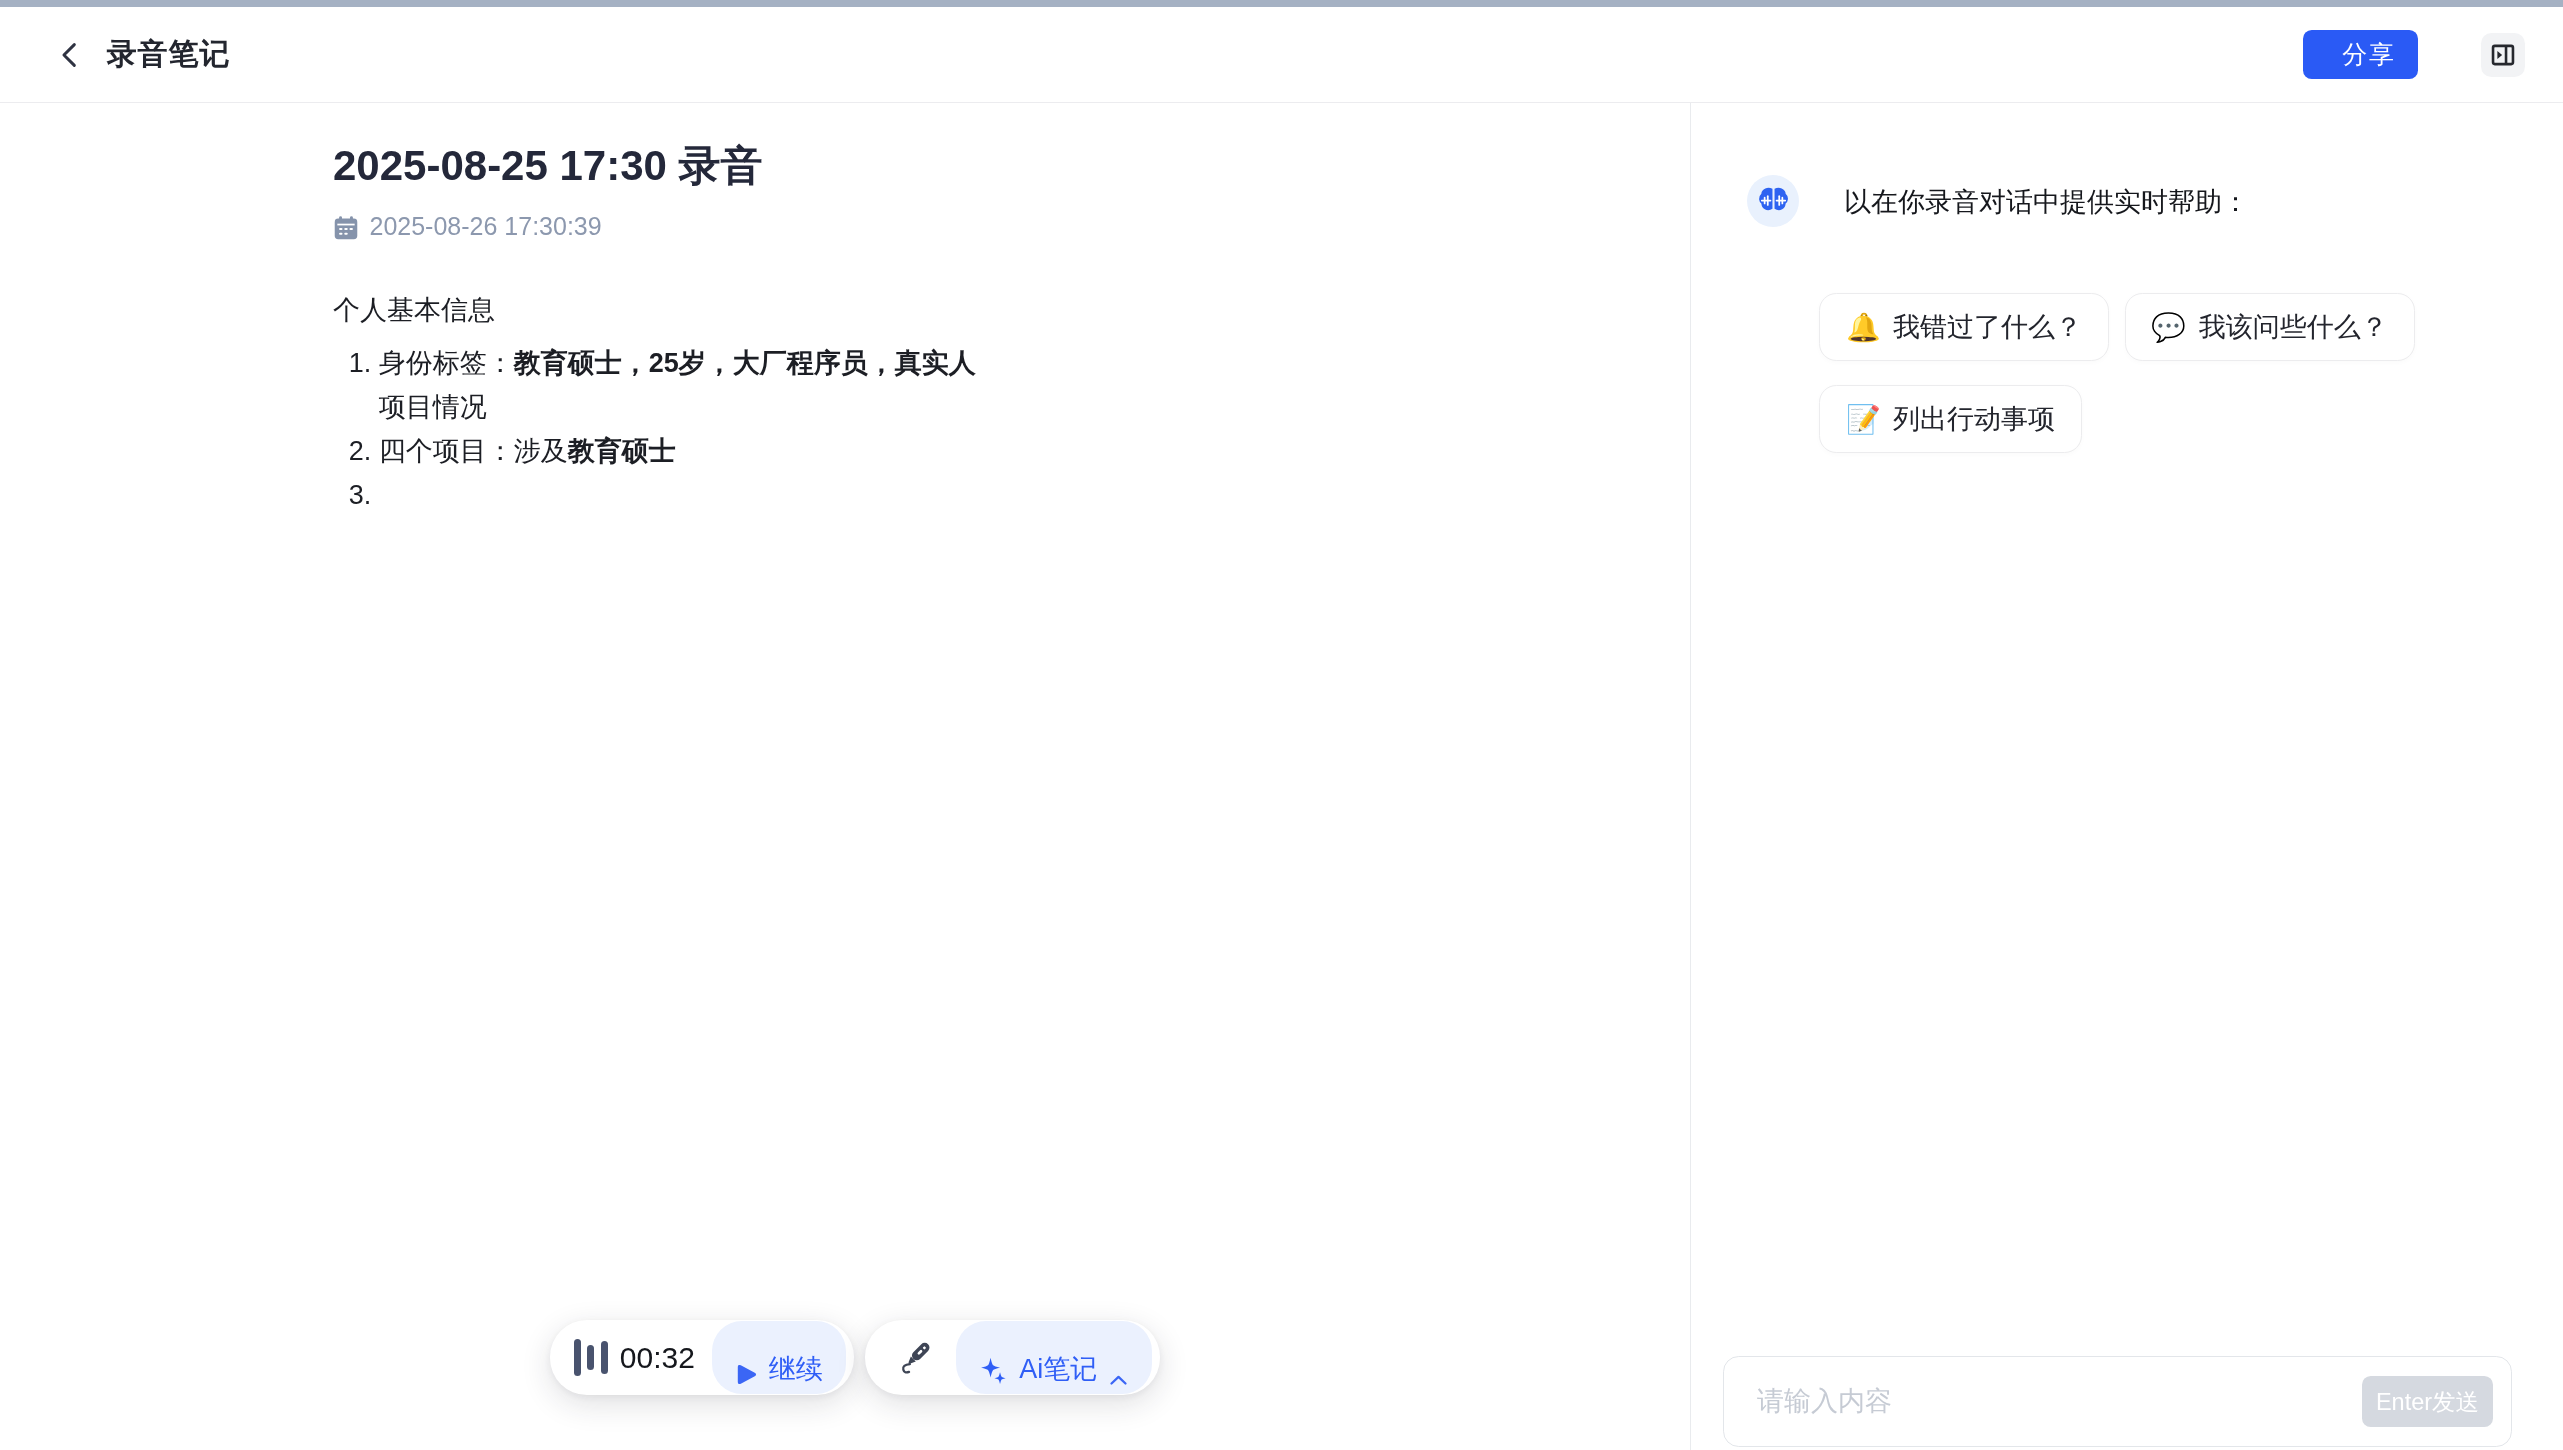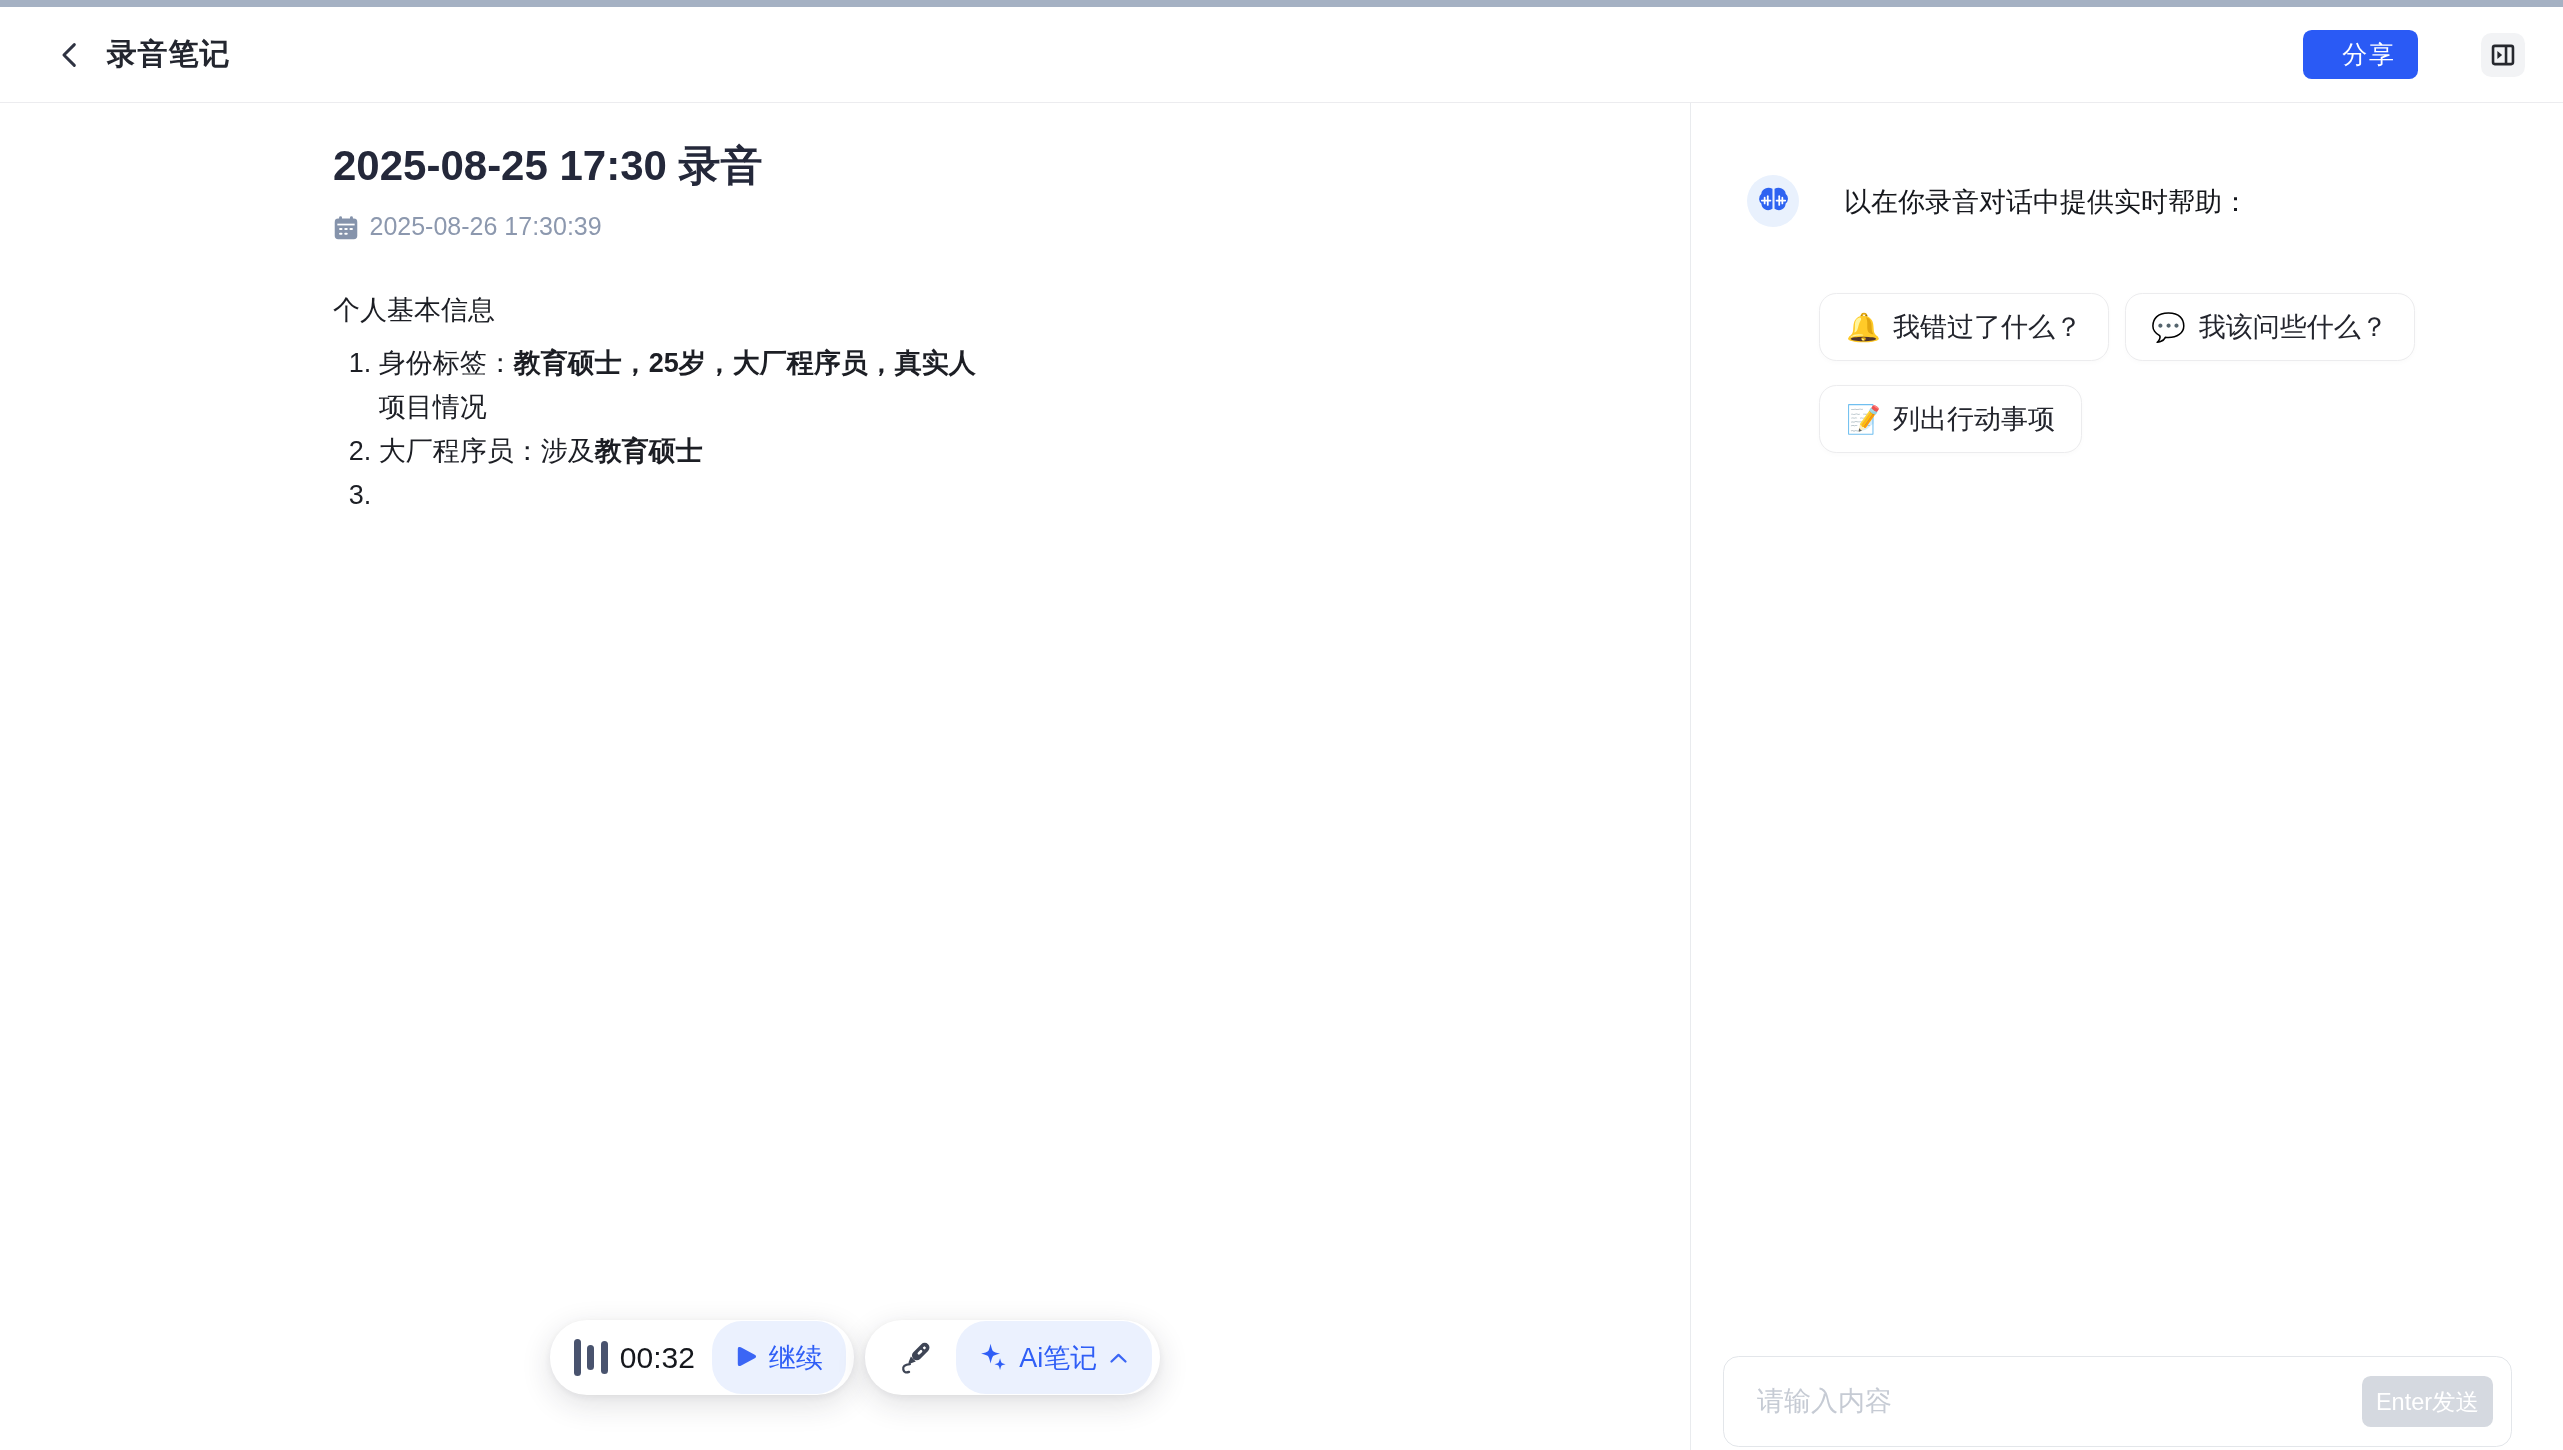--- a/index.html
+++ b/index.html
@@ -43,21 +43,21 @@
           box-shadow:0 8.7px 31px rgba(32,38,51,.14), 0 1.7px 7px rgba(32,38,51,.06);
           display:flex; align-items:center; }
   .pill-left  { left:550px; top:1217px; padding:0 8.7px 0 24.4px; }
   .pill-right { left:865px; top:1217px; padding:0 8.7px 0 26px; }
   .wave-bars { display:flex; align-items:center; gap:6.1px; height:40px; }
   .wave-bars i { display:block; width:7px; border-radius:3.5px; background:#49536e; }
   .wave-bars i:nth-child(1){ height:37px; }
   .wave-bars i:nth-child(2){ height:24.4px; }
   .wave-bars i:nth-child(3){ height:33px; }
   .timer { font-size:30px; color:#15171c; font-weight:500; margin:0 17.4px 0 12.2px; }
-  .sub-pill { height:73px; border-radius:30px; background:#ebf1fe; display:flex; align-items:center;
+  .sub-pill { height:73px; border-radius:30px; background:#ebf1fe; display:flex; align-items:flex-end;
               padding:7px 23px; cursor:pointer; }
   .sub-pill .lbl { font-size:27px; color:#2f5ef6; font-weight:500; margin-left:10.5px; white-space:nowrap; }
   .pen-wrap { width:49px; height:49px; display:flex; align-items:center; justify-content:center;
               margin-right:15.7px; cursor:pointer; }
   .chev-up { margin-left:10.5px; display:flex; align-items:center; }
 
   
   .msg-row { position:absolute; left:56px; top:72px; display:flex; }
   .avatar { width:52px; height:52px; border-radius:50%; background:#e9f1fd;
             display:flex; align-items:center; justify-content:center; flex:0 0 auto; }
@@ -135,21 +135,21 @@
           <span class="li-num">1.</span>
           <div class="li-body">
             <div><span>身份标签：</span><span class="b">教育硕士，25岁，大厂程序员，真实人</span></div>
             <div>项目情况</div>
           </div>
         </div>
 
         <div class="doc-li">
           <span class="li-num">2.</span>
           <div class="li-body">
-            <div><span>大厂程序员：涉及</span><span class="b">教育硕士</span></div>
+            <div><span>四个项目：涉及</span><span class="b">教育硕士</span></div>
           </div>
         </div>
 
         <div class="doc-li">
           <span class="li-num">3.</span>
           <div class="li-body"></div>
         </div>
       </div>
     </div>
 

